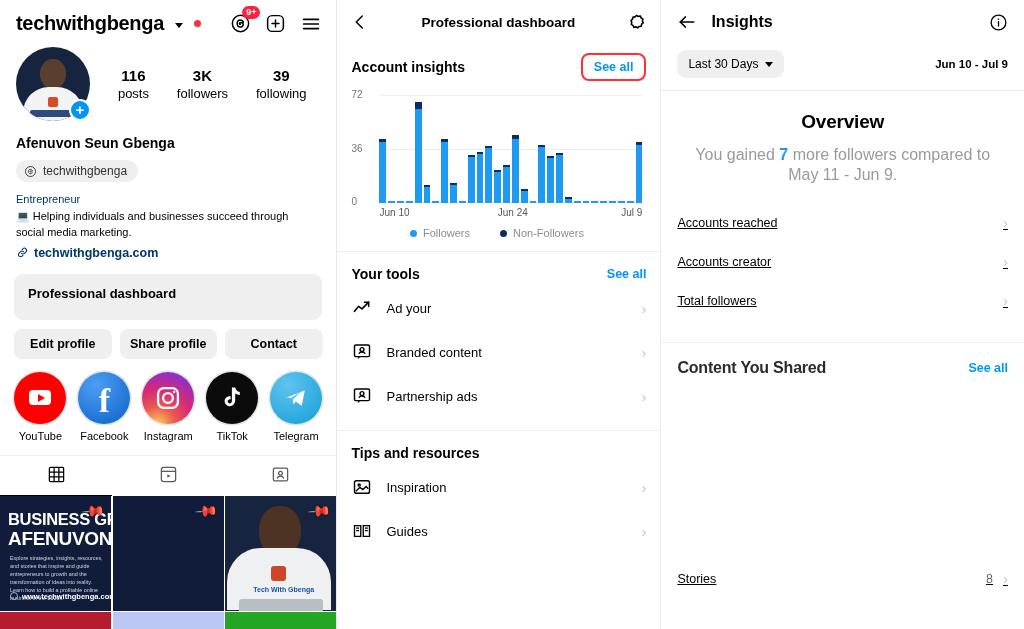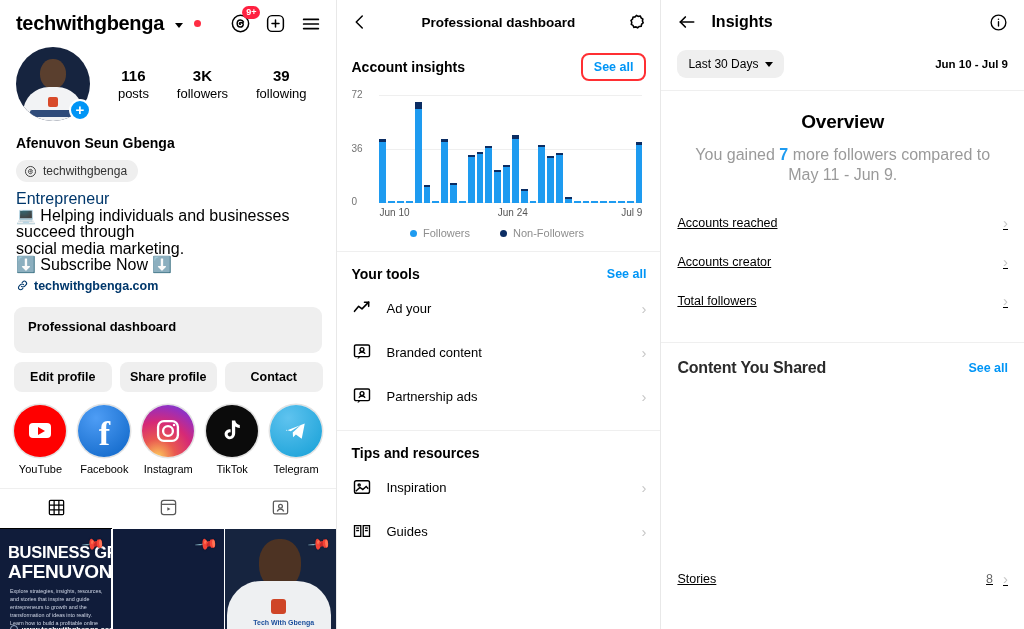--- a/index.html
+++ b/index.html
@@ -72,21 +72,21 @@
   .stat-lbl { font-size: 13px; color: #000; line-height: 17px; }
 
   .l-name {
     font-size: 14px; font-weight: 700; color: #000; padding: 14px 16px 0 16px;
   }
   .threads-chip {
     display: inline-flex; align-items: center; gap: 6px; margin: 9px 0 0 16px;
     background: #efefef; border-radius: 14px; padding: 4px 11px 4px 8px;
     font-size: 12px; color: #333;
   }
-  .l-bio { padding: 9px 16px 0 16px; font-size: 16px; line-height: 16.5px; color: #000; }
+  .l-bio { padding: 9px 16px 0 16px; font-size: 11px; line-height: 16.5px; color: #000; }
   .bio-cat { color: #00376b; }
   .bio-line { display: block; }
   .l-link {
     display: flex; align-items: center; gap: 5px; padding: 5px 16px 0 16px;
     font-size: 12.5px; color: #00376b; font-weight: 600;
   }
 
   .dash-btn {
     margin: 14px 14px 0 14px; background: #efefef; border-radius: 9px;
     padding: 12px 14px; font-size: 13px; font-weight: 700; color: #000;
@@ -302,21 +302,20 @@
         <circle cx="12" cy="12" r="9.3"></circle>
         <path d="M15.4 10.3c-.5-1.5-1.8-2.3-3.4-2.3-2.3 0-3.8 1.7-3.8 4.1s1.5 4 3.6 4c1.9 0 3.1-1.1 3.3-2.8.1-1.4-.9-2.4-2.6-2.4-1 0-1.8.4-1.8 1.1 0 .6.5.9 1.1.9" stroke-linecap="round"></path>
       </svg>
       <span>techwithgbenga</span>
     </div>
 
     <div class="l-bio">
       <span class="bio-line bio-cat">Entrepreneur</span>
       <span class="bio-line">💻 Helping individuals and businesses succeed through</span>
       <span class="bio-line">social media marketing.</span>
-      <span class="bio-line">⬇️ Subscribe Now ⬇️</span>
     </div>
 
     <div class="l-link">
       <svg width="13" height="13" viewBox="0 0 24 24" fill="none" stroke="#00376b" stroke-width="2" stroke-linecap="round">
         <path d="M10 13.5a4 4 0 0 0 5.7 0l2.6-2.6a4 4 0 1 0-5.7-5.7l-1.3 1.3"></path>
         <path d="M14 10.5a4 4 0 0 0-5.7 0l-2.6 2.6a4 4 0 1 0 5.7 5.7l1.3-1.3"></path>
       </svg>
       <span>techwithgbenga.com</span>
     </div>
 

